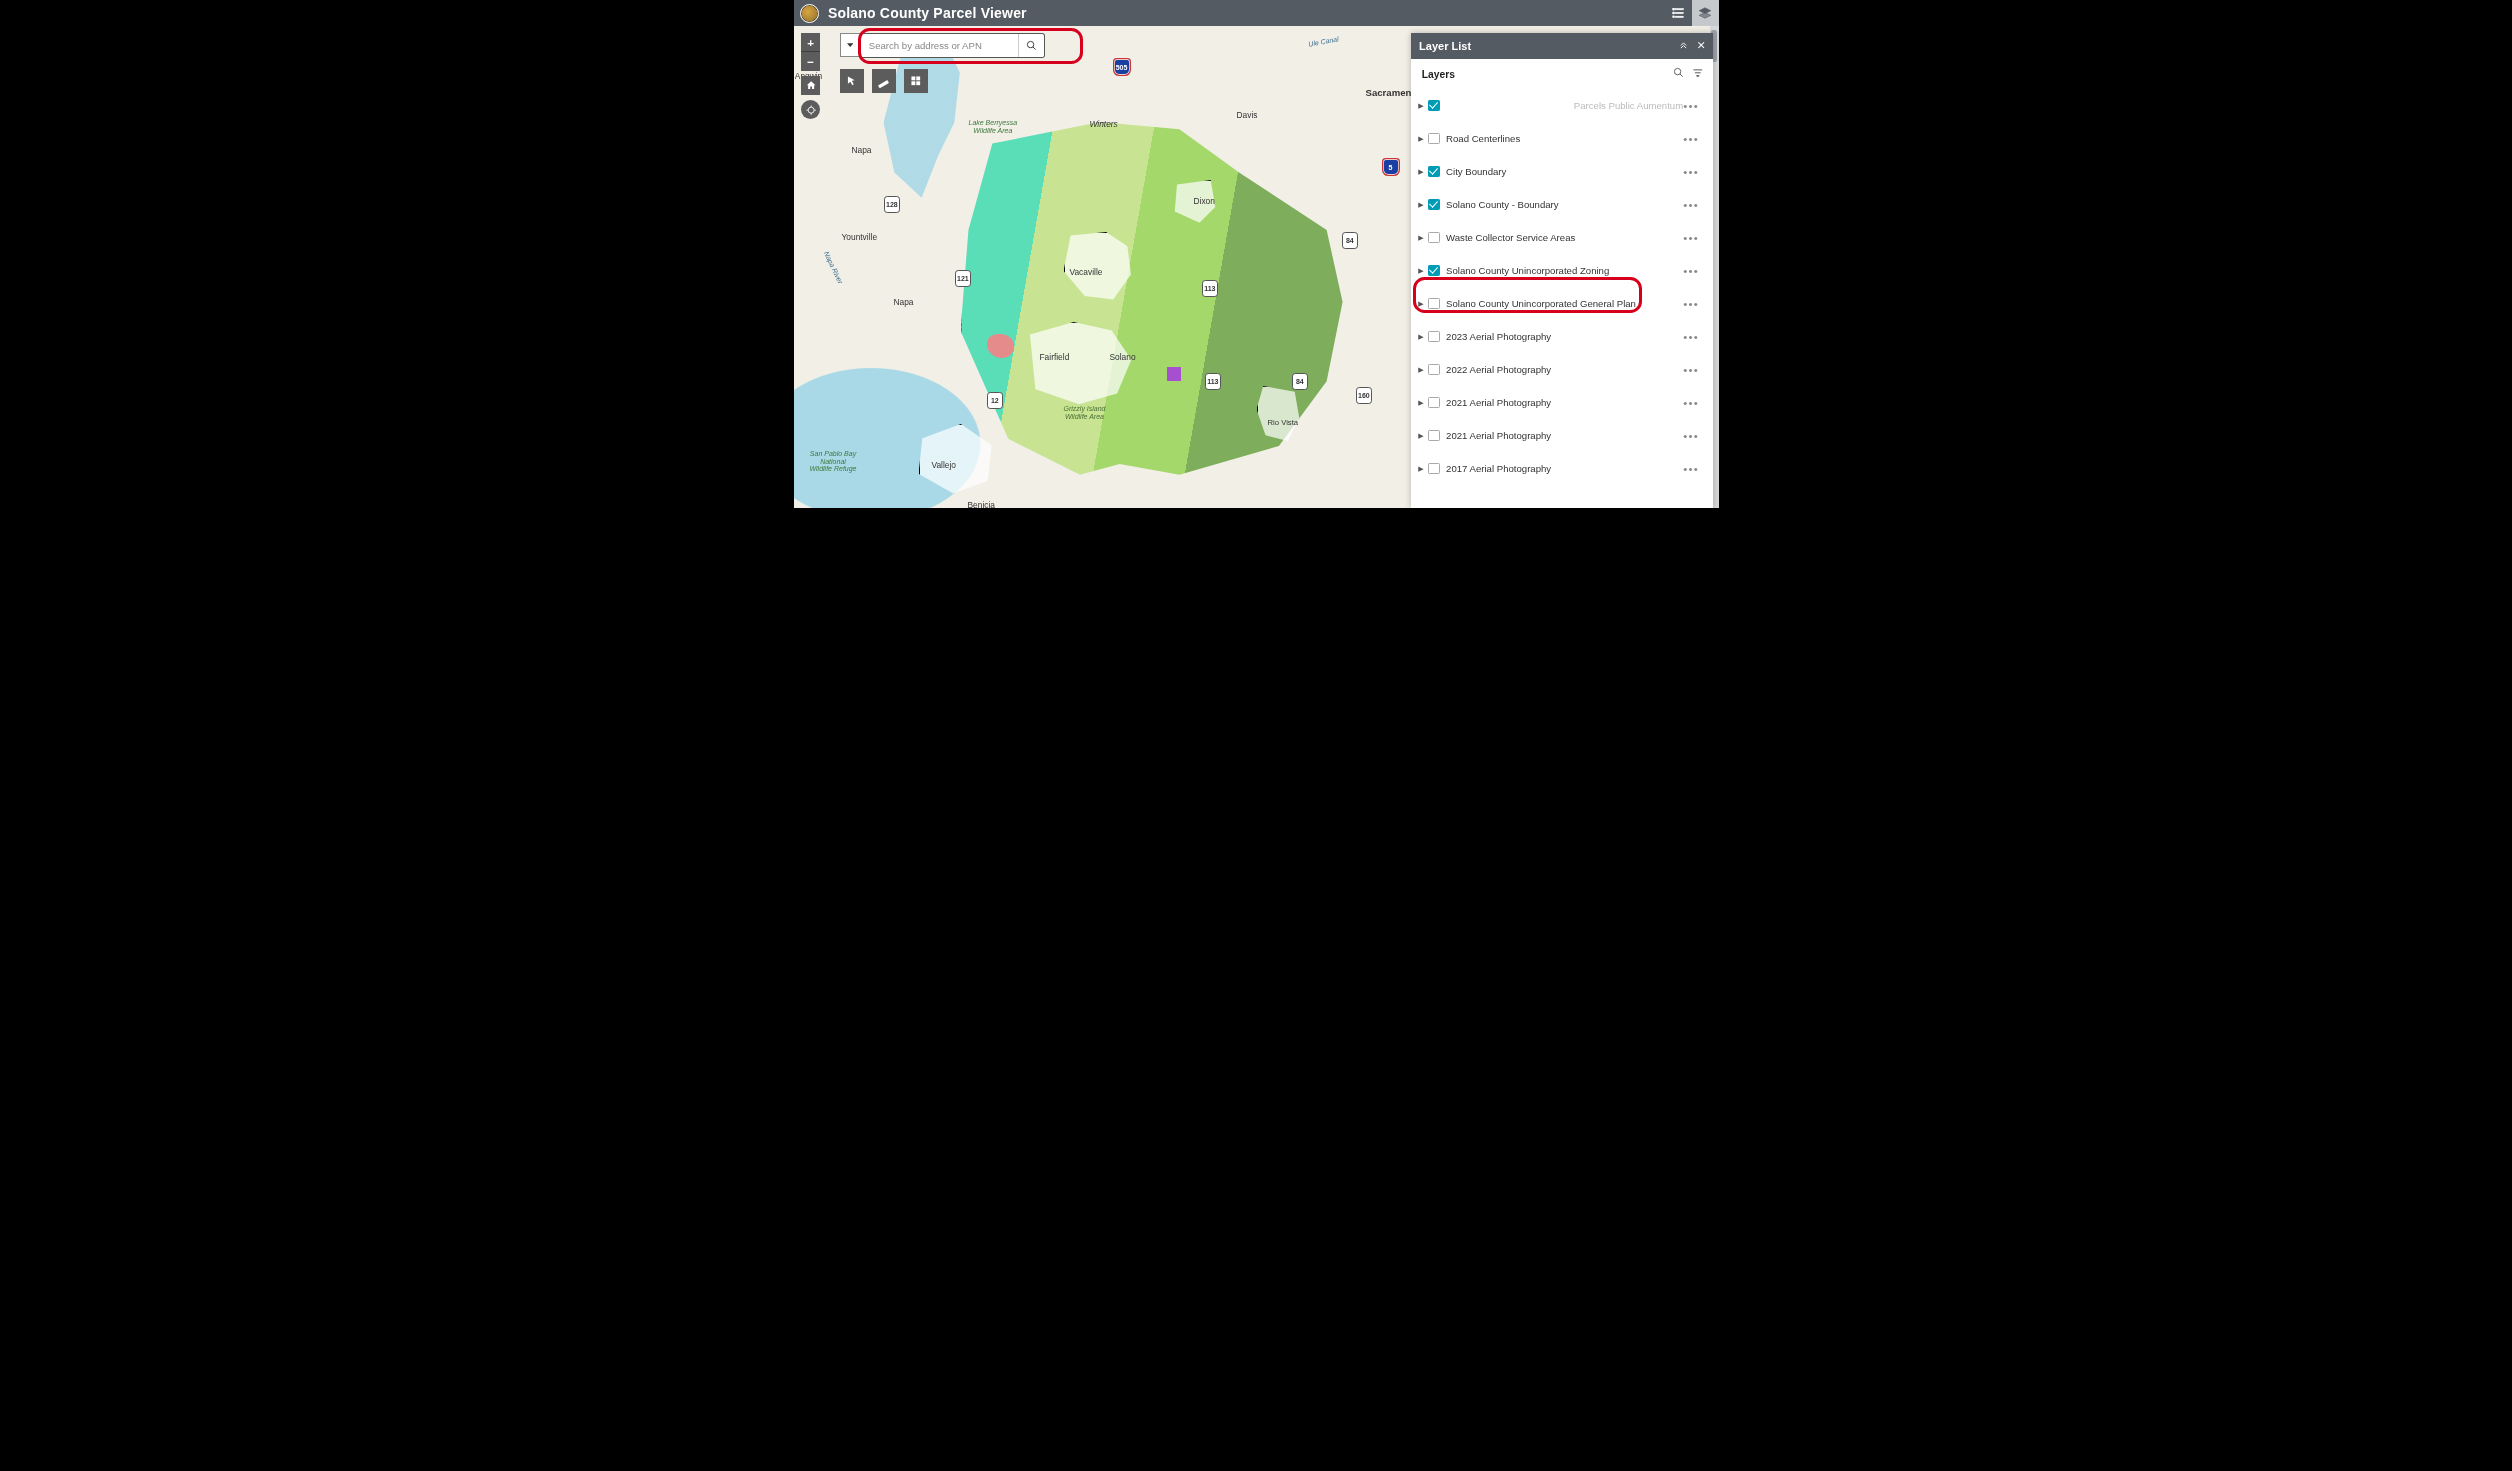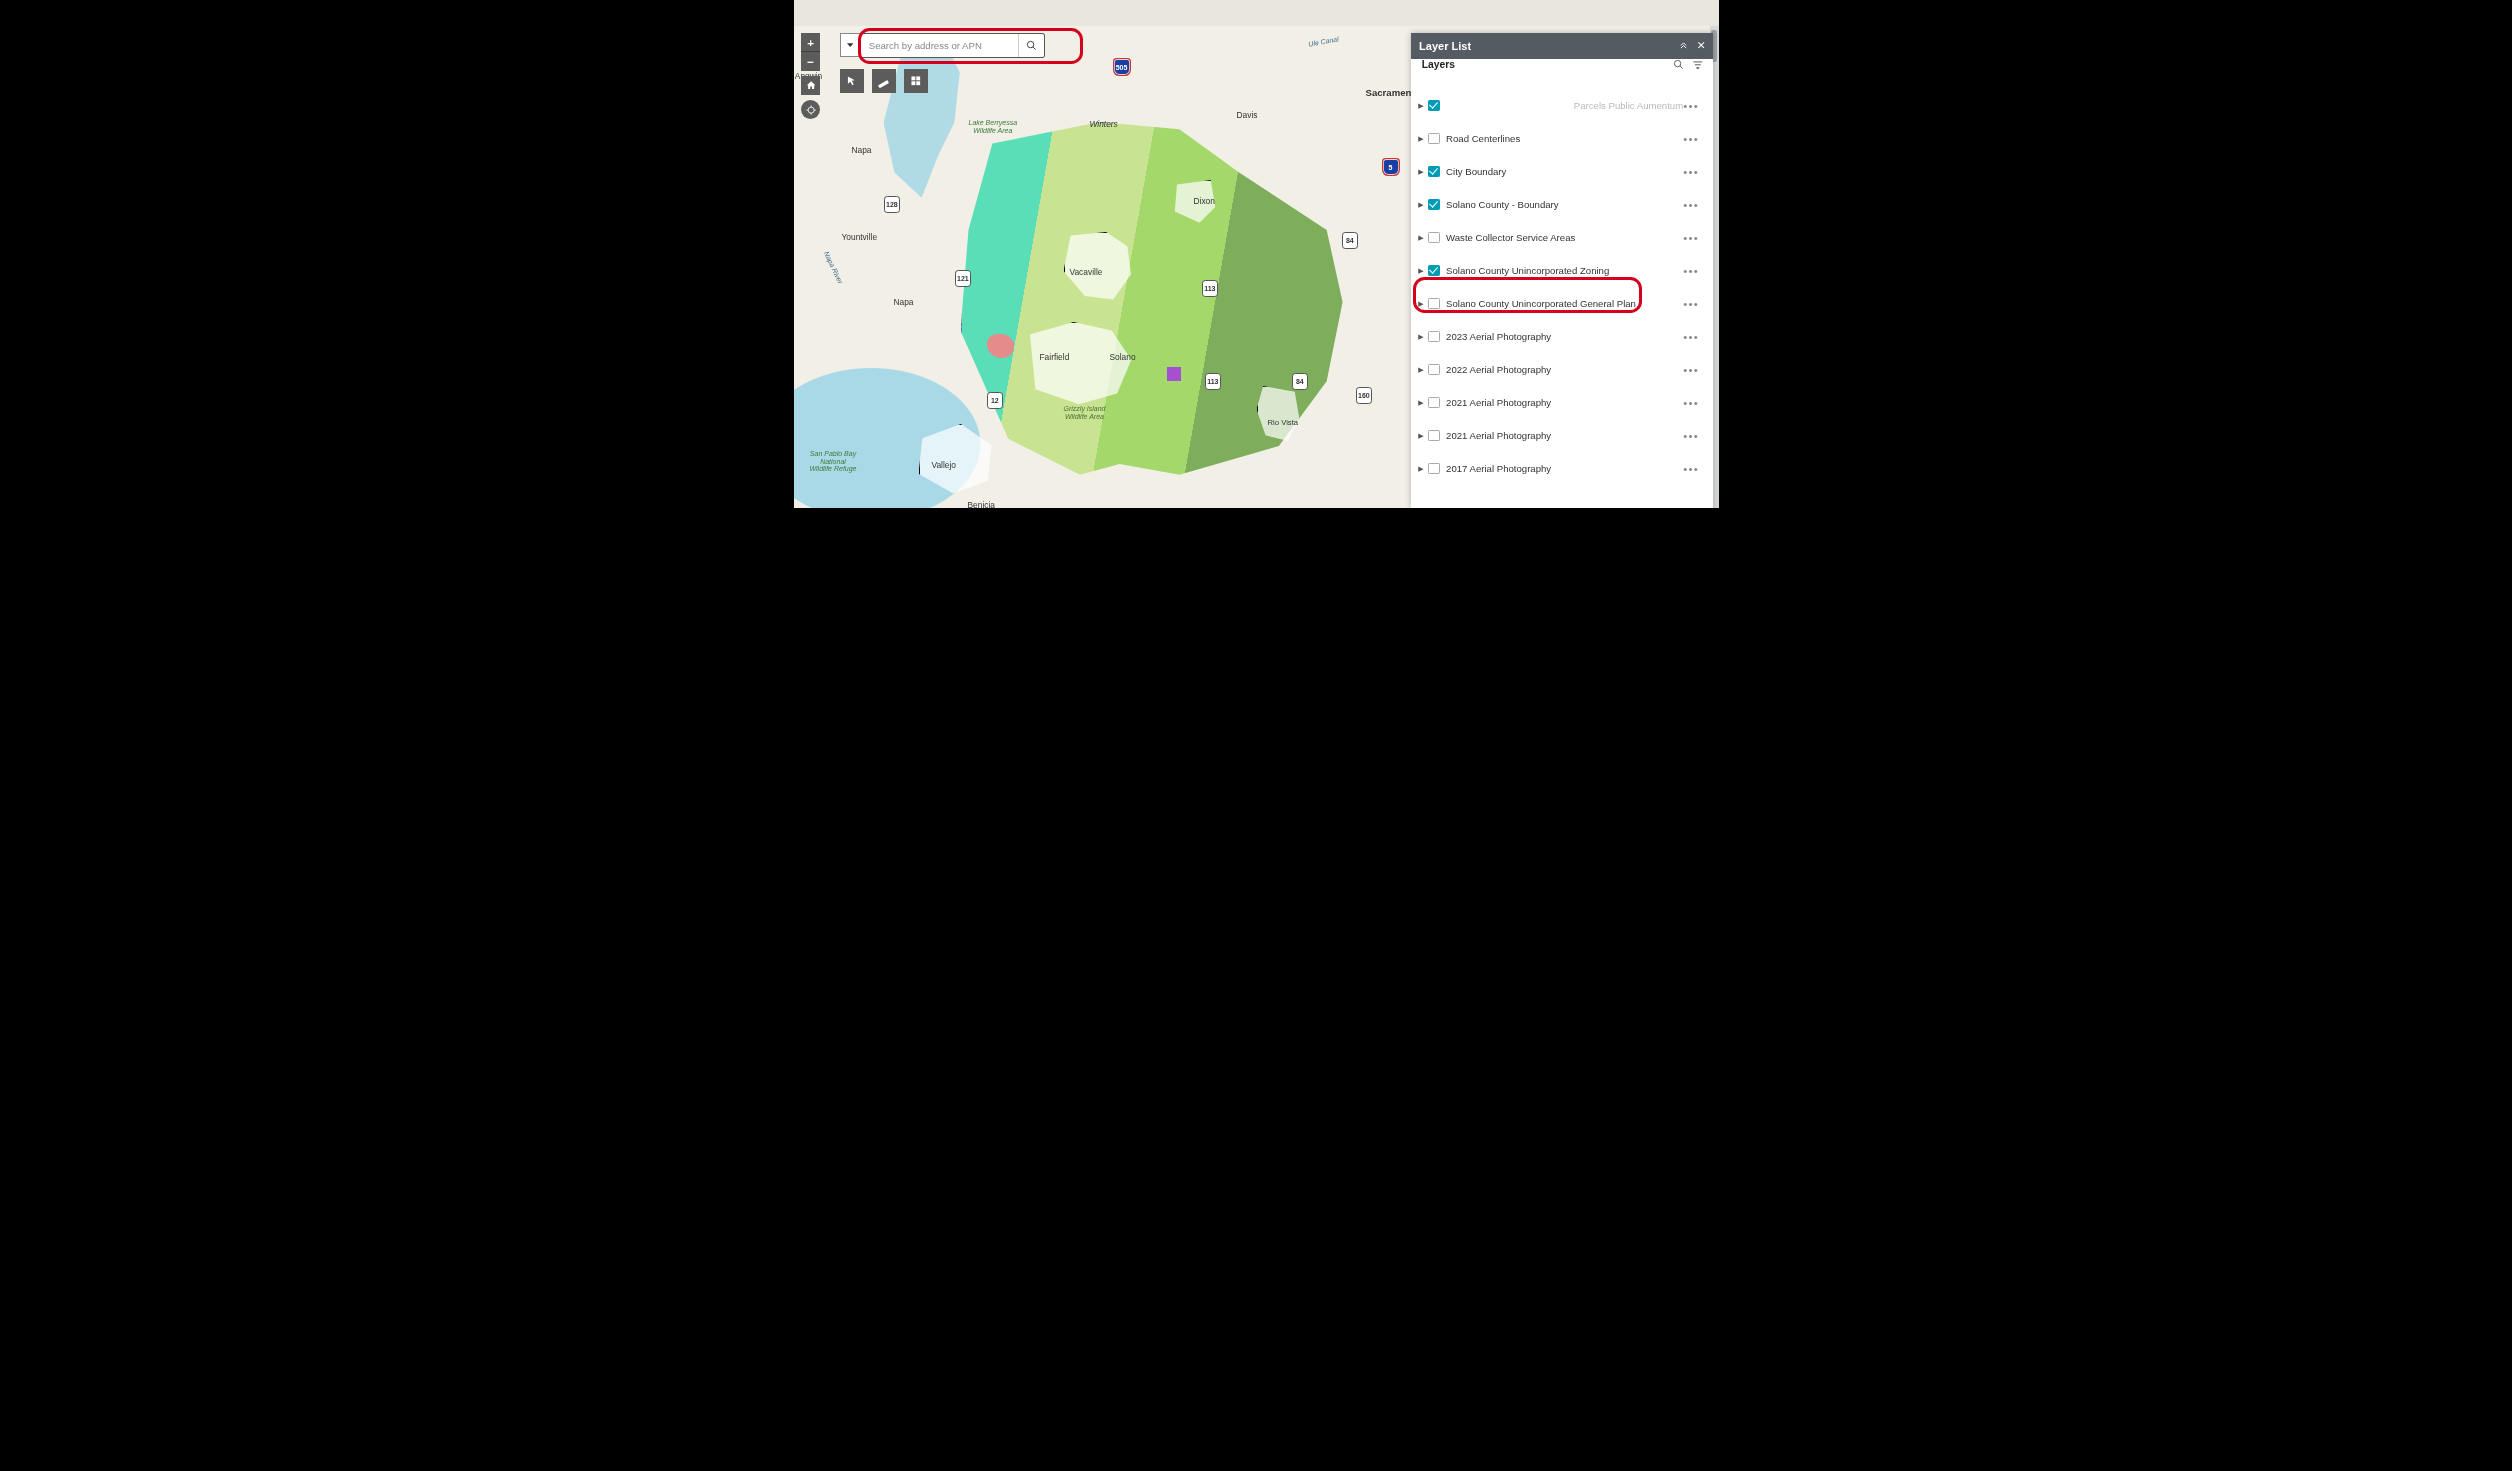--- a/index.html
+++ b/index.html
@@ -146,21 +146,21 @@
     background:#fff; box-shadow:0 0 6.4px rgba(0,0,0,0.25);
     display:flex; flex-direction:column; z-index:18;
   }
   .panel-head {
     height:26px; background:#555b63; color:#fff; display:flex; align-items:center;
     padding:0 7.7px; font-size:11px; font-weight:600;
   }
   .panel-head-actions { margin-left:auto; display:flex; gap:9px; }
   .panel-head-actions span { cursor:pointer; font-size:9.6px; }
   .panel-sub {
-    height:30px; display:flex; align-items:flex-start; padding:0 10.3px;
+    height:30px; display:flex; align-items:center; padding:0 10.3px;
     font-size:10.3px; font-weight:600; color:#222;
   }
   .panel-sub-actions { margin-left:auto; display:flex; gap:7.7px; color:#555; }
   .panel-sub-actions span { cursor:pointer; }
   .layer-scroll { flex:1; overflow-y:auto; padding-right:3.9px; }
   .layer-row {
     display:flex; align-items:center; height:33px; padding:0 7.7px 0 5.1px;
     position:relative;
   }
   .layer-caret {
@@ -187,20 +187,42 @@
   
   .scroll-hint { position:absolute; right:0; top:26px; bottom:0; width:9px; background:#d6d8da; z-index:17;}
   .scroll-thumb { position:absolute; right:1.3px; top:3.9px; width:6.4px; height:32px; background:#9ea2a6; border-radius:2.6px;}
 
 </style>
 </head>
 <body>
 
 <div class="app">
 
+  <div class="header">
+    <div class="county-seal"></div>
+    <div class="header-title">Solano County Parcel Viewer</div>
+    <div class="header-right">
+      <div class="header-btn" title="Legend">
+        <svg viewBox="0 0 24 24">
+            <rect x="3" y="4" width="3" height="3"></rect>
+            <rect x="8" y="4.5" width="13" height="2"></rect>
+            <rect x="3" y="10.5" width="3" height="3"></rect>
+            <rect x="8" y="11" width="13" height="2"></rect>
+            <rect x="3" y="17" width="3" height="3"></rect>
+            <rect x="8" y="17.5" width="13" height="2"></rect>
+          </svg>
+      </div>
+      <div class="header-btn active" title="Layer List">
+        <svg viewBox="0 0 24 24">
+            <polygon points="12,3 22,8 12,13 2,8"></polygon>
+            <polygon points="12,11 22,16 12,21 2,16" fill-opacity="0.6"></polygon>
+          </svg>
+      </div>
+    </div>
+  </div>
 
   <div class="map">
     <div class="water1"></div>
     <div class="water2"></div>
     <div class="county-overlay"></div>
     <div class="pink-blob"></div>
     <div class="purple-blob"></div>
     <div class="city-outline c-vacaville"></div>
     <div class="city-outline c-fairfield"></div>
     <div class="city-outline c-dixon"></div>

